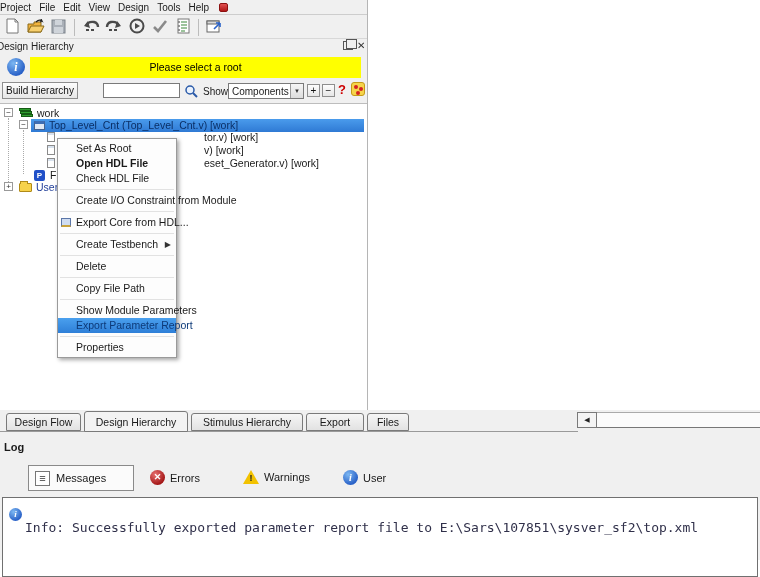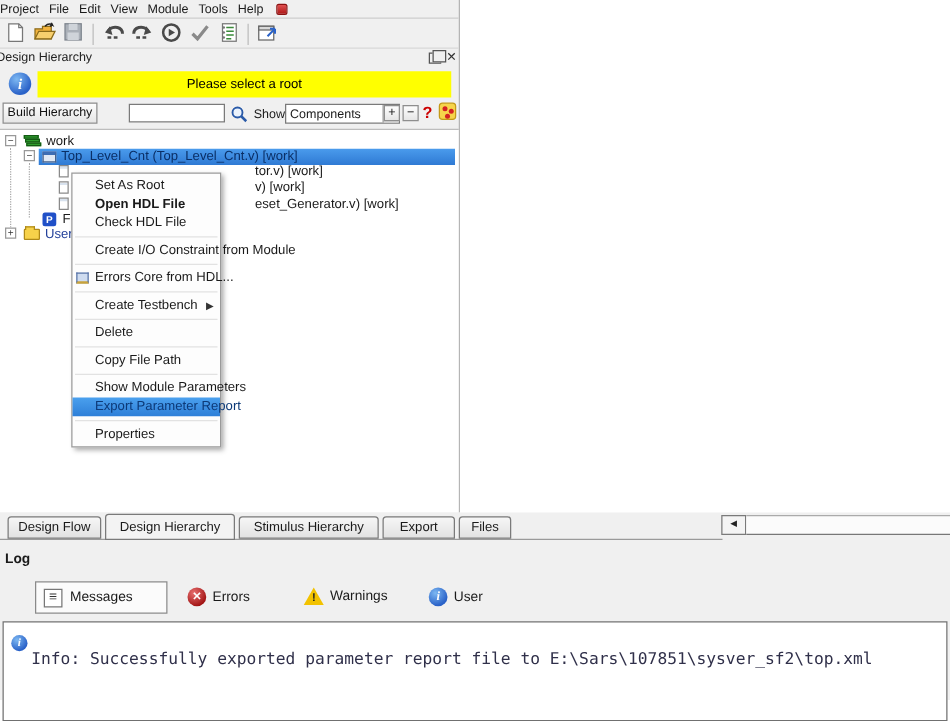--- a/index.html
+++ b/index.html
@@ -38,21 +38,21 @@
     line-height:18px; font-size:12px; }
 
   .btn3d { border:1px solid #8e8e8e; background:linear-gradient(#fdfdfd,#e6e6e6);
     text-align:center; font-size:10px; color:#111; }
   .build-btn { position:absolute; left:2px; top:82px; width:76px; height:17px; line-height:15px; }
   .search-input { position:absolute; left:103px; top:83px; width:77px; height:15px;
     border:1px solid #7a7a7a; background:#fff; font-size:10px; padding:0 2px;
     font-family:"Liberation Sans",sans-serif; }
   .mag { position:absolute; left:184px; top:84px; }
   .show-label { position:absolute; left:203px; top:86px; font-size:10px; }
-  .combo { position:absolute; left:228px; top:83px; width:92px; height:16px;
+  .combo { position:absolute; left:228px; top:83px; width:76px; height:16px;
     border:1px solid #7a7a7a; background:#fff; }
   .combo .val { position:absolute; left:3px; top:1px; font-size:10px; line-height:13px; }
   .combo .dd { position:absolute; right:0; top:0; width:13px; height:14px;
     background:linear-gradient(#f6f6f6,#dcdcdc); border-left:1px solid #9a9a9a;
     text-align:center; font-size:6px; line-height:14px; color:#333; }
   .sq-btn { position:absolute; top:84px; width:13px; height:13px; line-height:11px; font-size:10px; }
   .help-q { position:absolute; left:338px; top:82px; color:#cc0000; font-weight:bold; font-size:13px; }
   .prof-icon { position:absolute; left:351px; top:82px; width:14px; height:14px;
     background:#f6d44a; border:1px solid #c49a18; border-radius:3px; }
   .prof-icon i { position:absolute; width:4px; height:4px; border-radius:50%; background:#d42222; }
@@ -132,21 +132,21 @@
 </head>
 <body>
 
 <div class="app-top">
 
   <div class="menubar">
     <span class="menu-item">Project</span>
     <span class="menu-item">File</span>
     <span class="menu-item">Edit</span>
     <span class="menu-item">View</span>
-    <span class="menu-item">Module</span>
+    <span class="menu-item">Design</span>
     <span class="menu-item">Tools</span>
     <span class="menu-item">Help</span>
     <span class="menu-red-icon"></span>
   </div>
 
   <div class="toolbar">
     <span class="tb-btn">
         <span>
       <svg width="15" height="16" viewBox="0 0 15 16">
             <path d="M2 1 h8 l3 3 v11 h-11 z" fill="#fff" stroke="#777"></path>
@@ -300,21 +300,21 @@
 
 <div class="ctx-menu">
   <div class="cm-item">Set As Root</div>
   <div class="cm-item bold">Open HDL File</div>
   <div class="cm-item">Check HDL File</div>
   <div class="cm-sep"></div>
   <div class="cm-item">Create I/O Constraint from Module</div>
   <div class="cm-sep"></div>
   <div class="cm-item">
     <span class="cm-ic"></span>
-    <span>Errors Core from HDL...</span></div>
+    <span>Export Core from HDL...</span></div>
   <div class="cm-sep"></div>
   <div class="cm-item">
     <span>Create Testbench</span>
     <span class="cm-arrow">▶</span></div>
   <div class="cm-sep"></div>
   <div class="cm-item">Delete</div>
   <div class="cm-sep"></div>
   <div class="cm-item">Copy File Path</div>
   <div class="cm-sep"></div>
   <div class="cm-item">Show Module Parameters</div>

